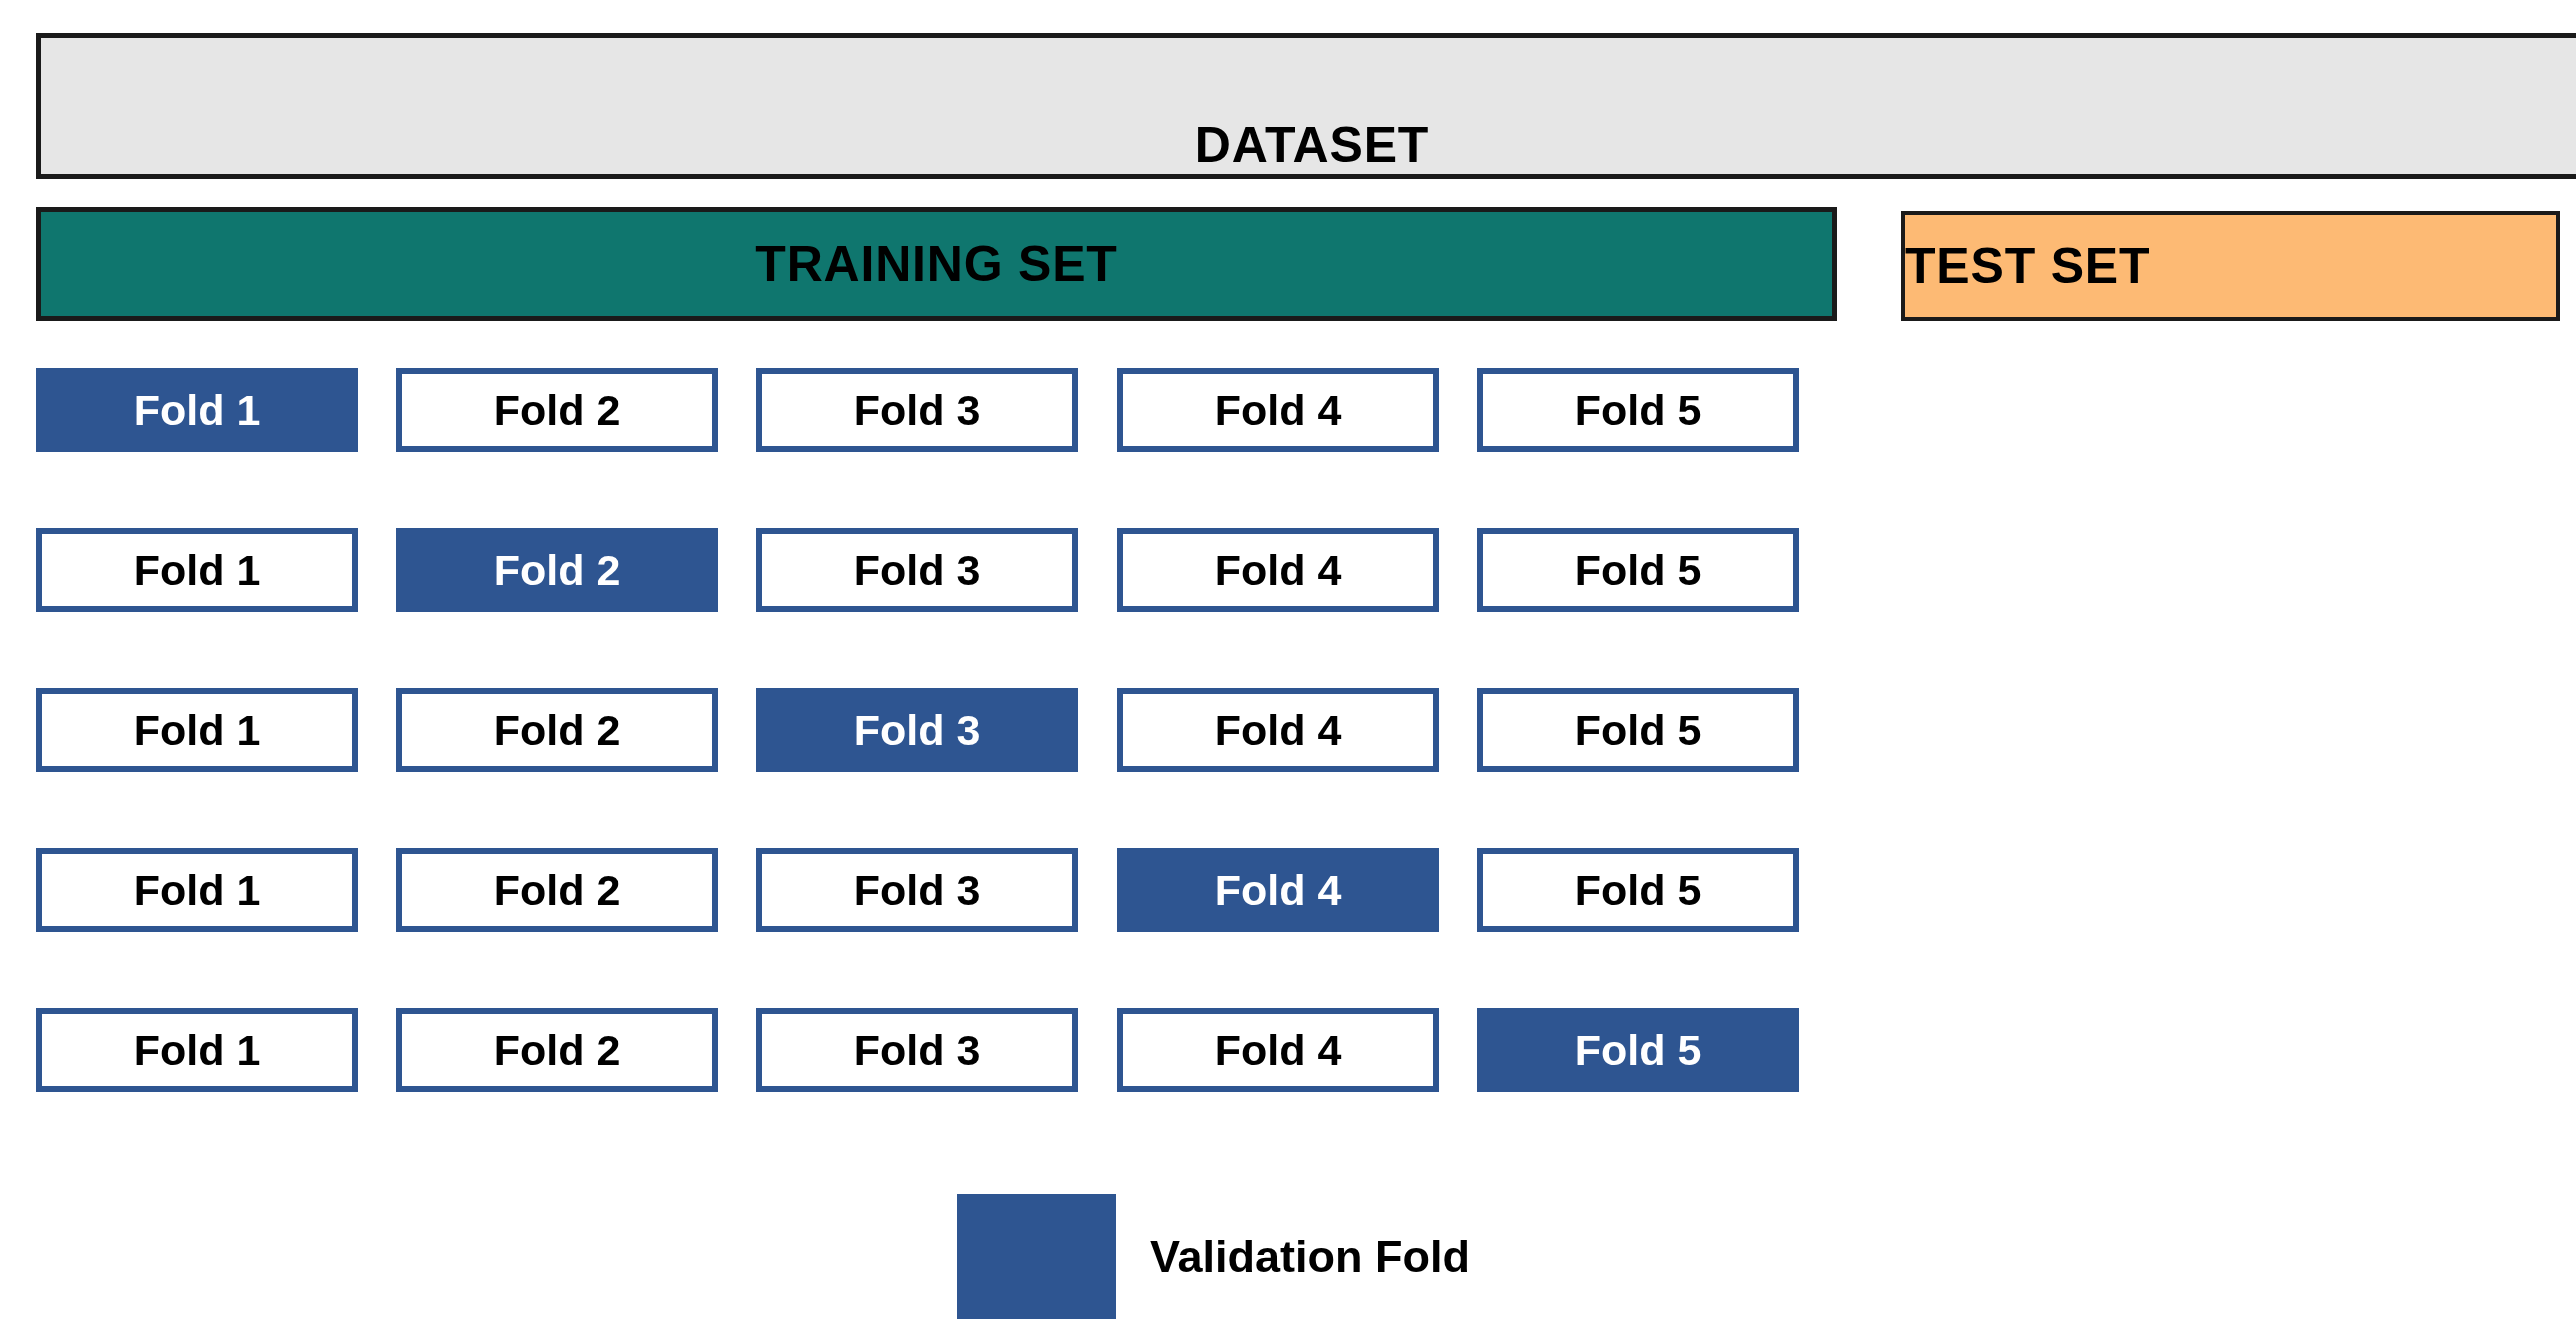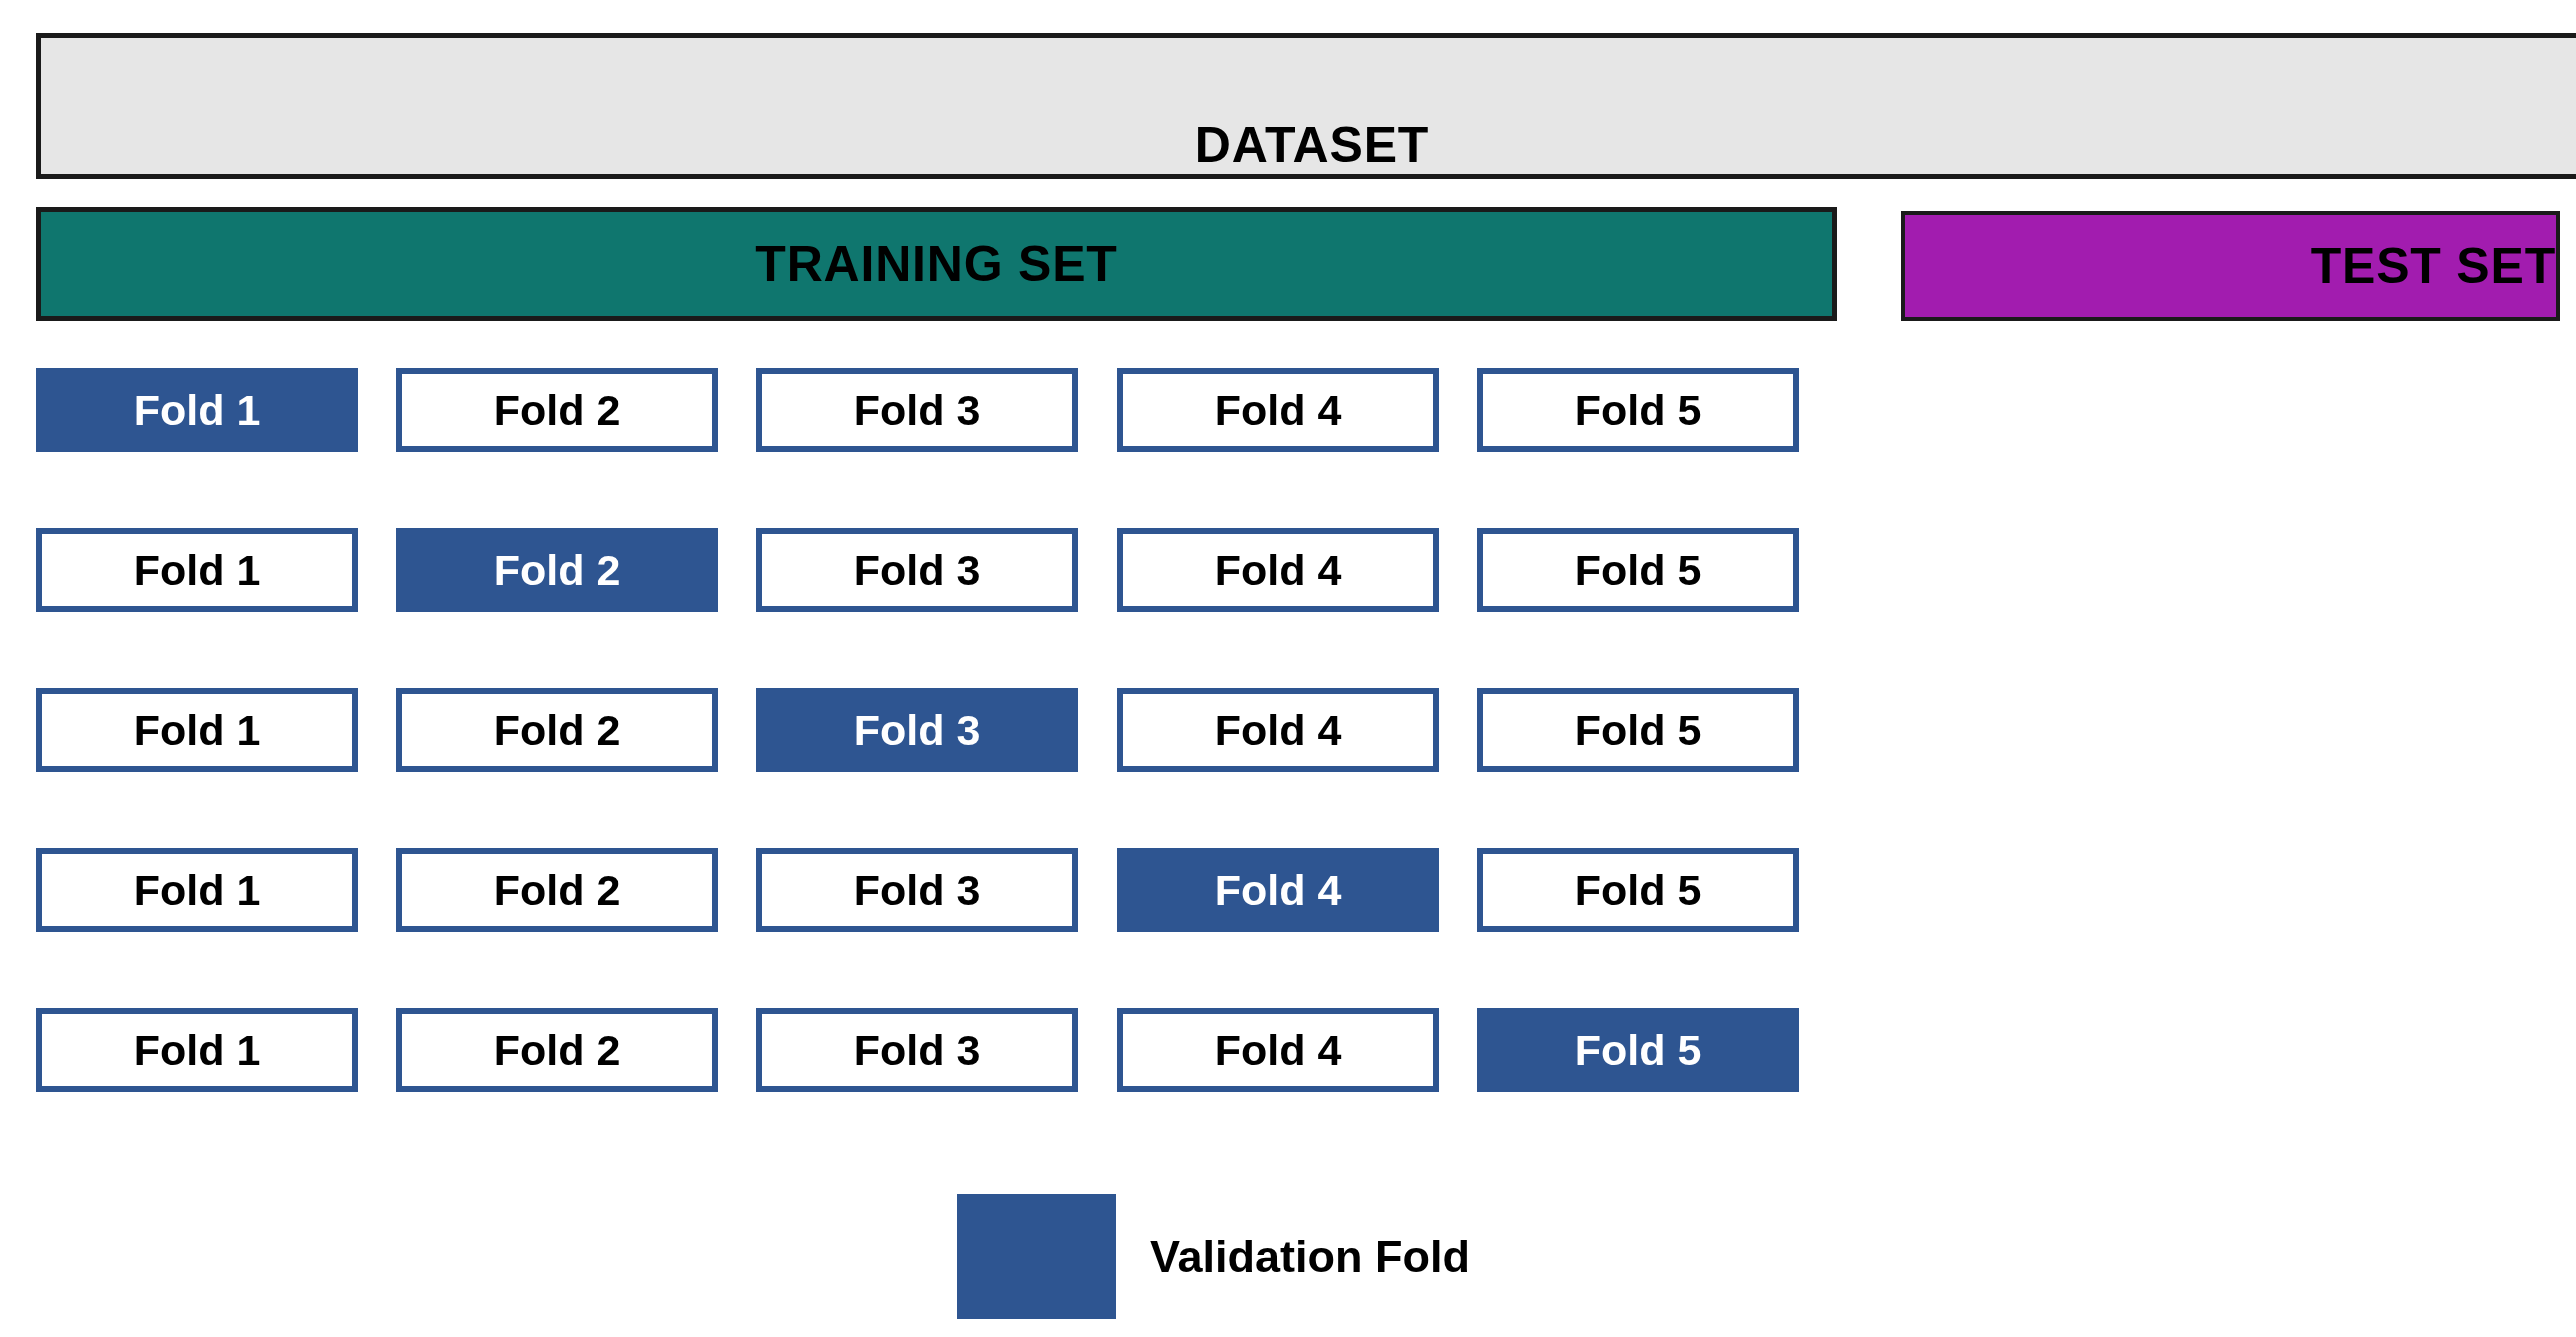--- a/index.html
+++ b/index.html
@@ -57,26 +57,25 @@
     letter-spacing: 0.8px;
   }
 
   #test-set-bar {
     position: absolute;
     left: 1901px;
     top: 211px;
     width: 659px;
     height: 110px;
     box-sizing: border-box;
-    background: #a21caf;
+    background: #fdba74;
     border: 4.8px solid #1a1a1a;
     display: flex;
     align-items: center;
-    justify-content: flex-end;
-    padding-left: 16px;
+    justify-content: flex-start;
   }
   #test-set-bar .band-label {
     font-size: 50px;
     font-weight: bold;
     color: #000000;
     letter-spacing: 0.8px;
   }
 
   
   #fold-grid {

